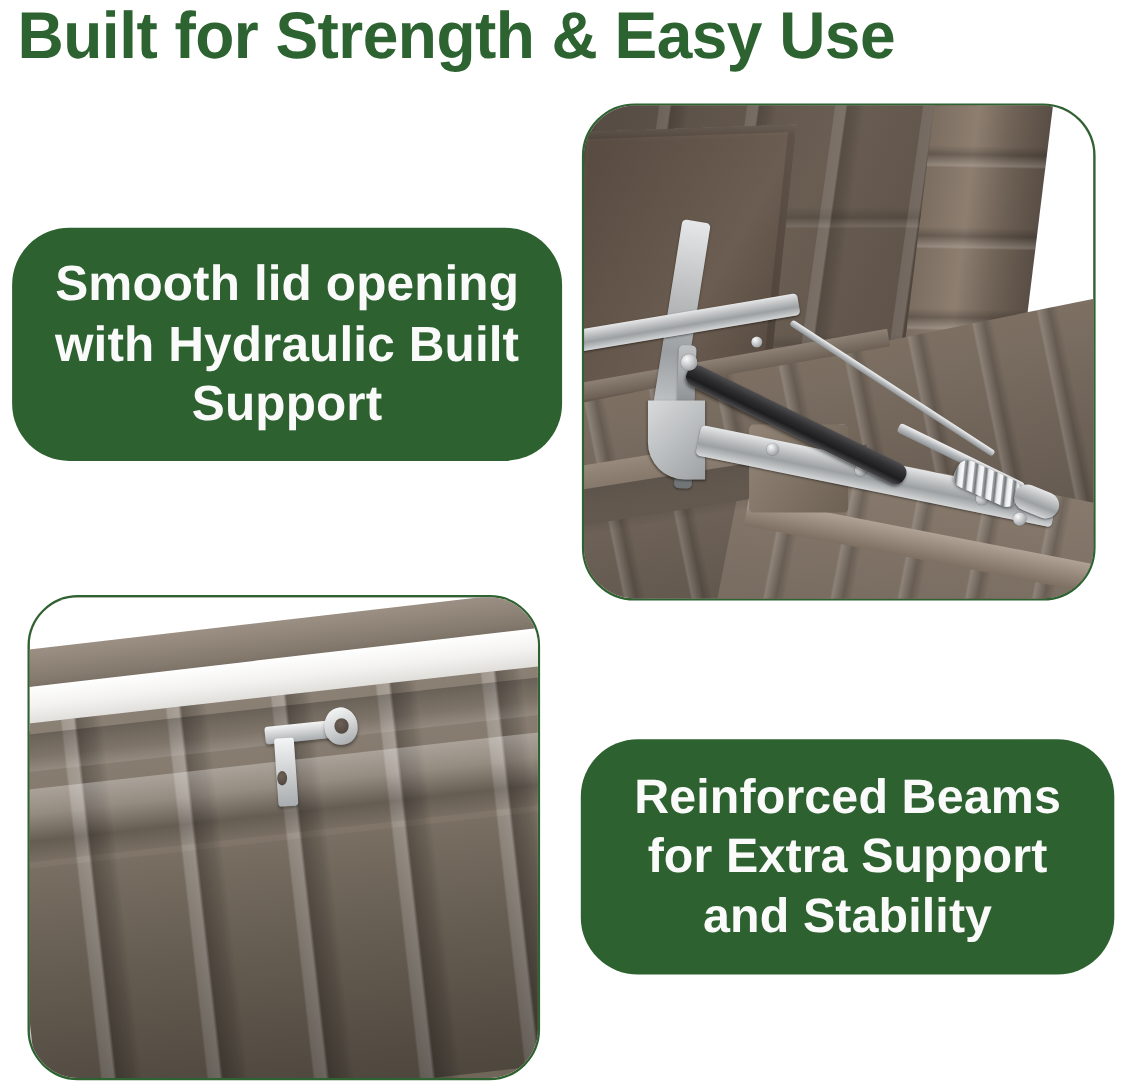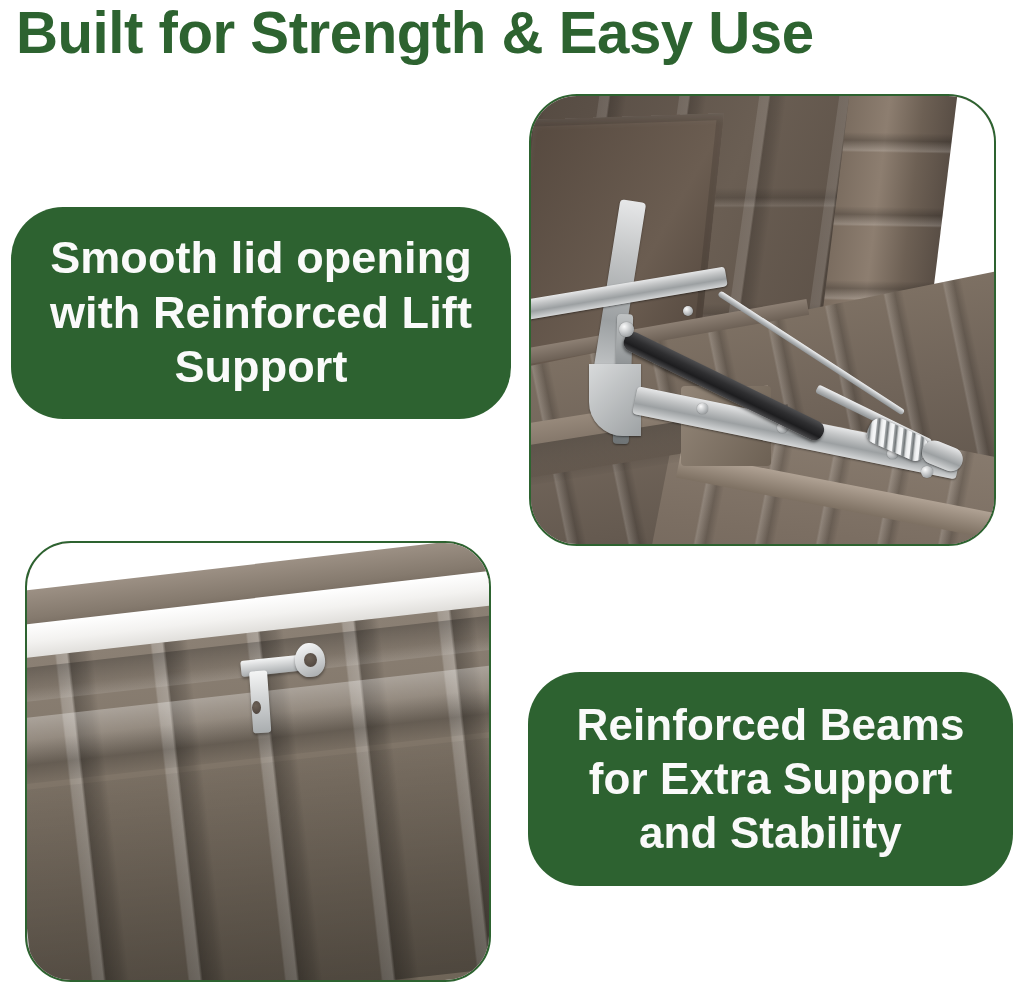--- a/index.html
+++ b/index.html
@@ -321,21 +321,21 @@
     border-radius: 50%;
     background: radial-gradient(circle at 40% 35%, #6d6257, #4a403a);
   }
 </style>
 </head>
 <body>
 
 <div class="headline">Built for Strength &amp; Easy Use</div>
 
 <div class="callout" id="callout-hydraulic">
-  <span class="callout-text">Smooth lid opening with Reinforced Lift Support</span>
+  <span class="callout-text">Smooth lid opening with Hydraulic Built Support</span>
 </div>
 
 <div class="photo" id="photo-hydraulic">
   <div class="photo-stage">
 
     <div class="p1-bg"></div>
 
     <div class="p1-lid">
       <div class="p1-lid-ribs"></div>
       <div class="p1-lid-inset"></div>

